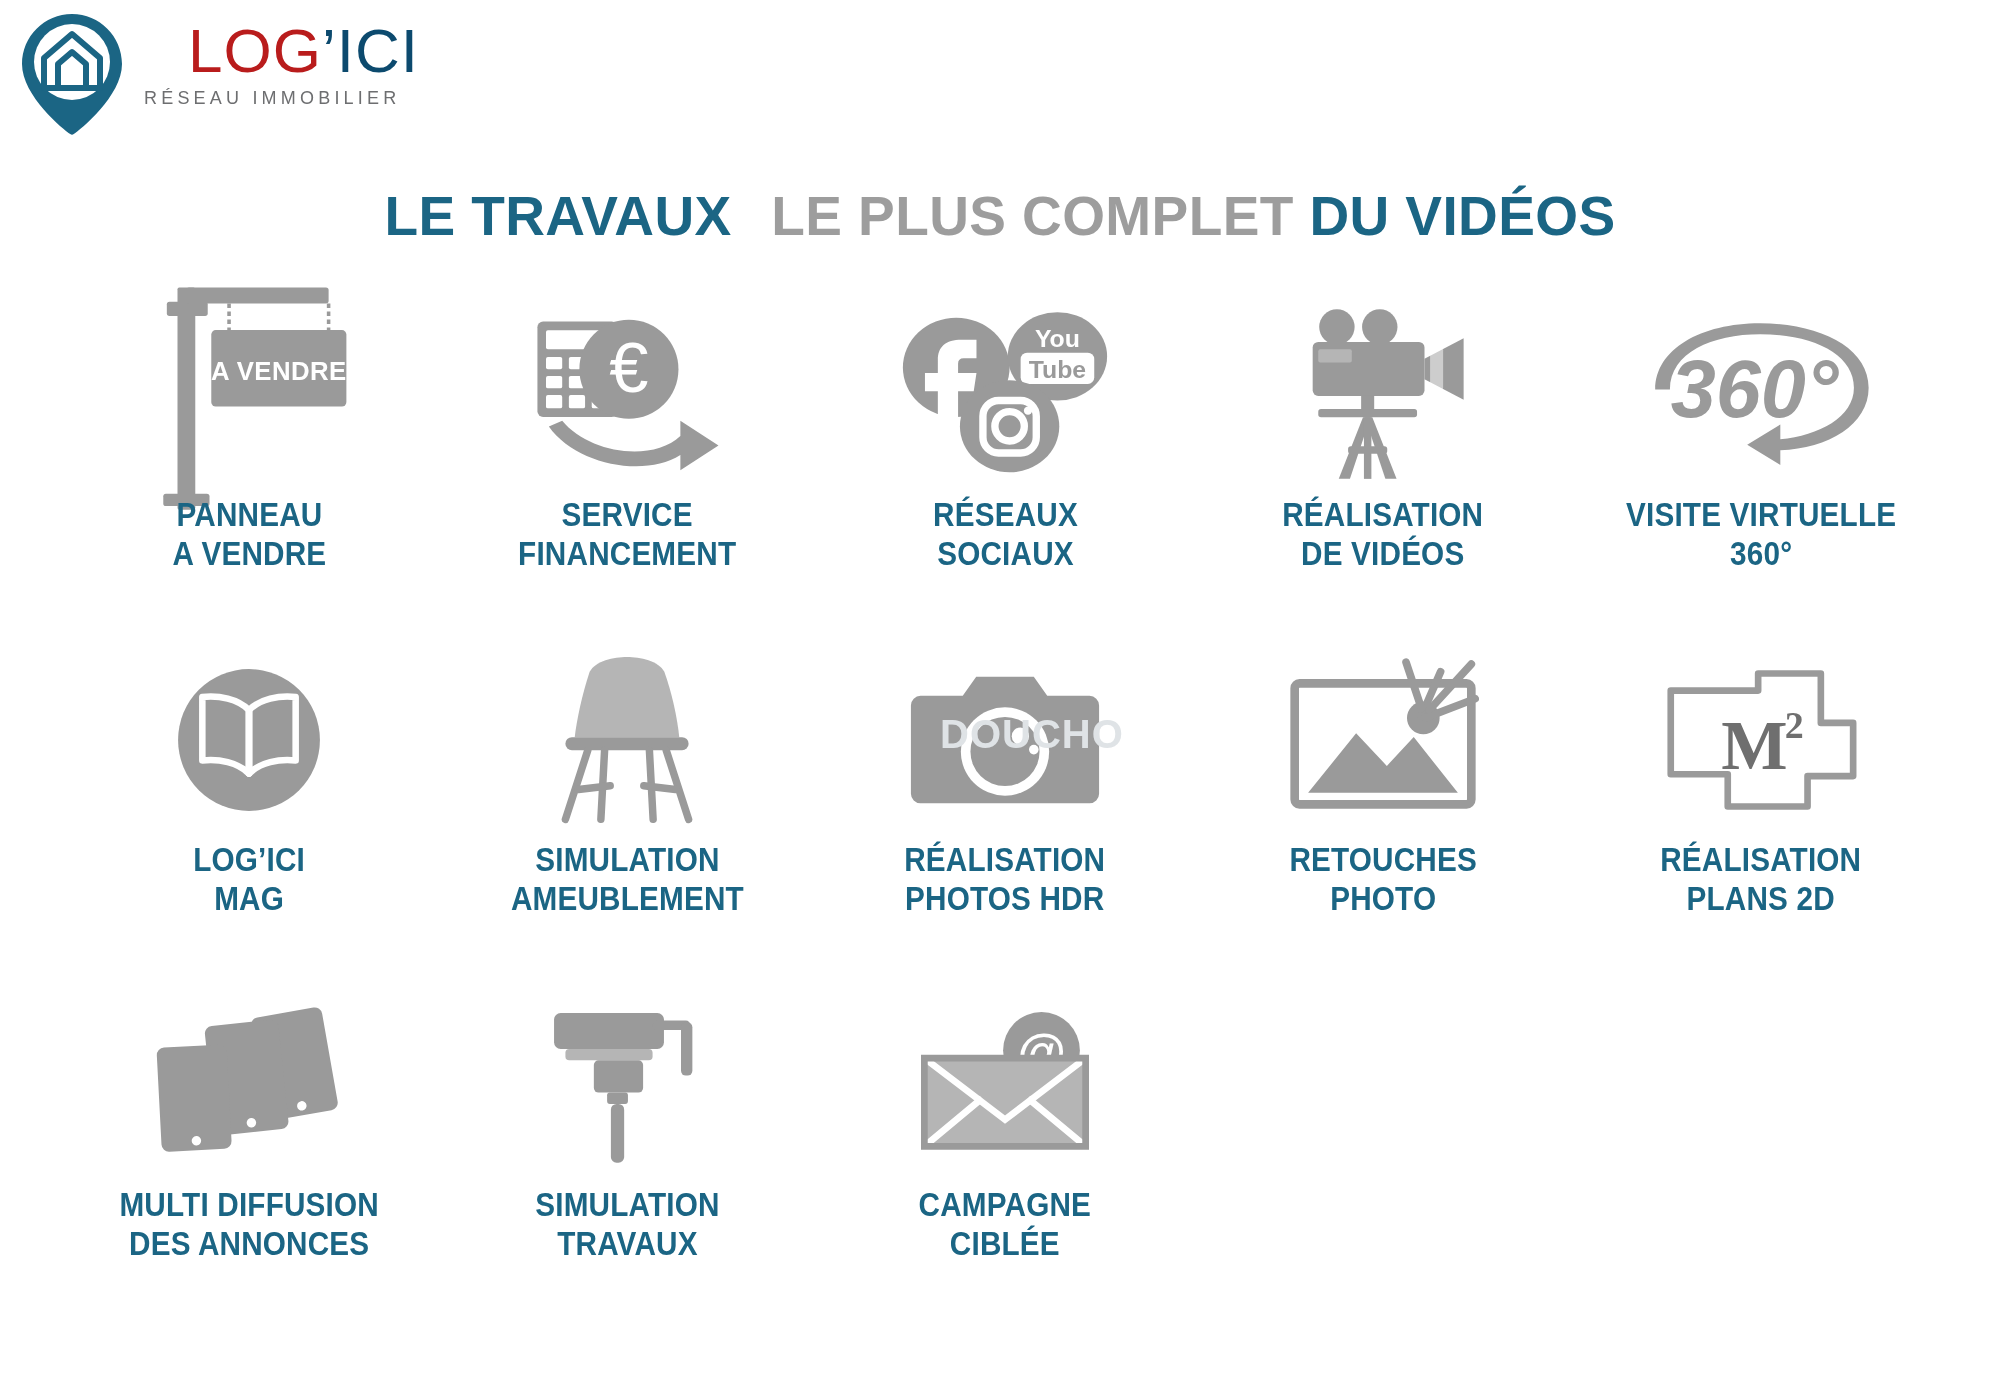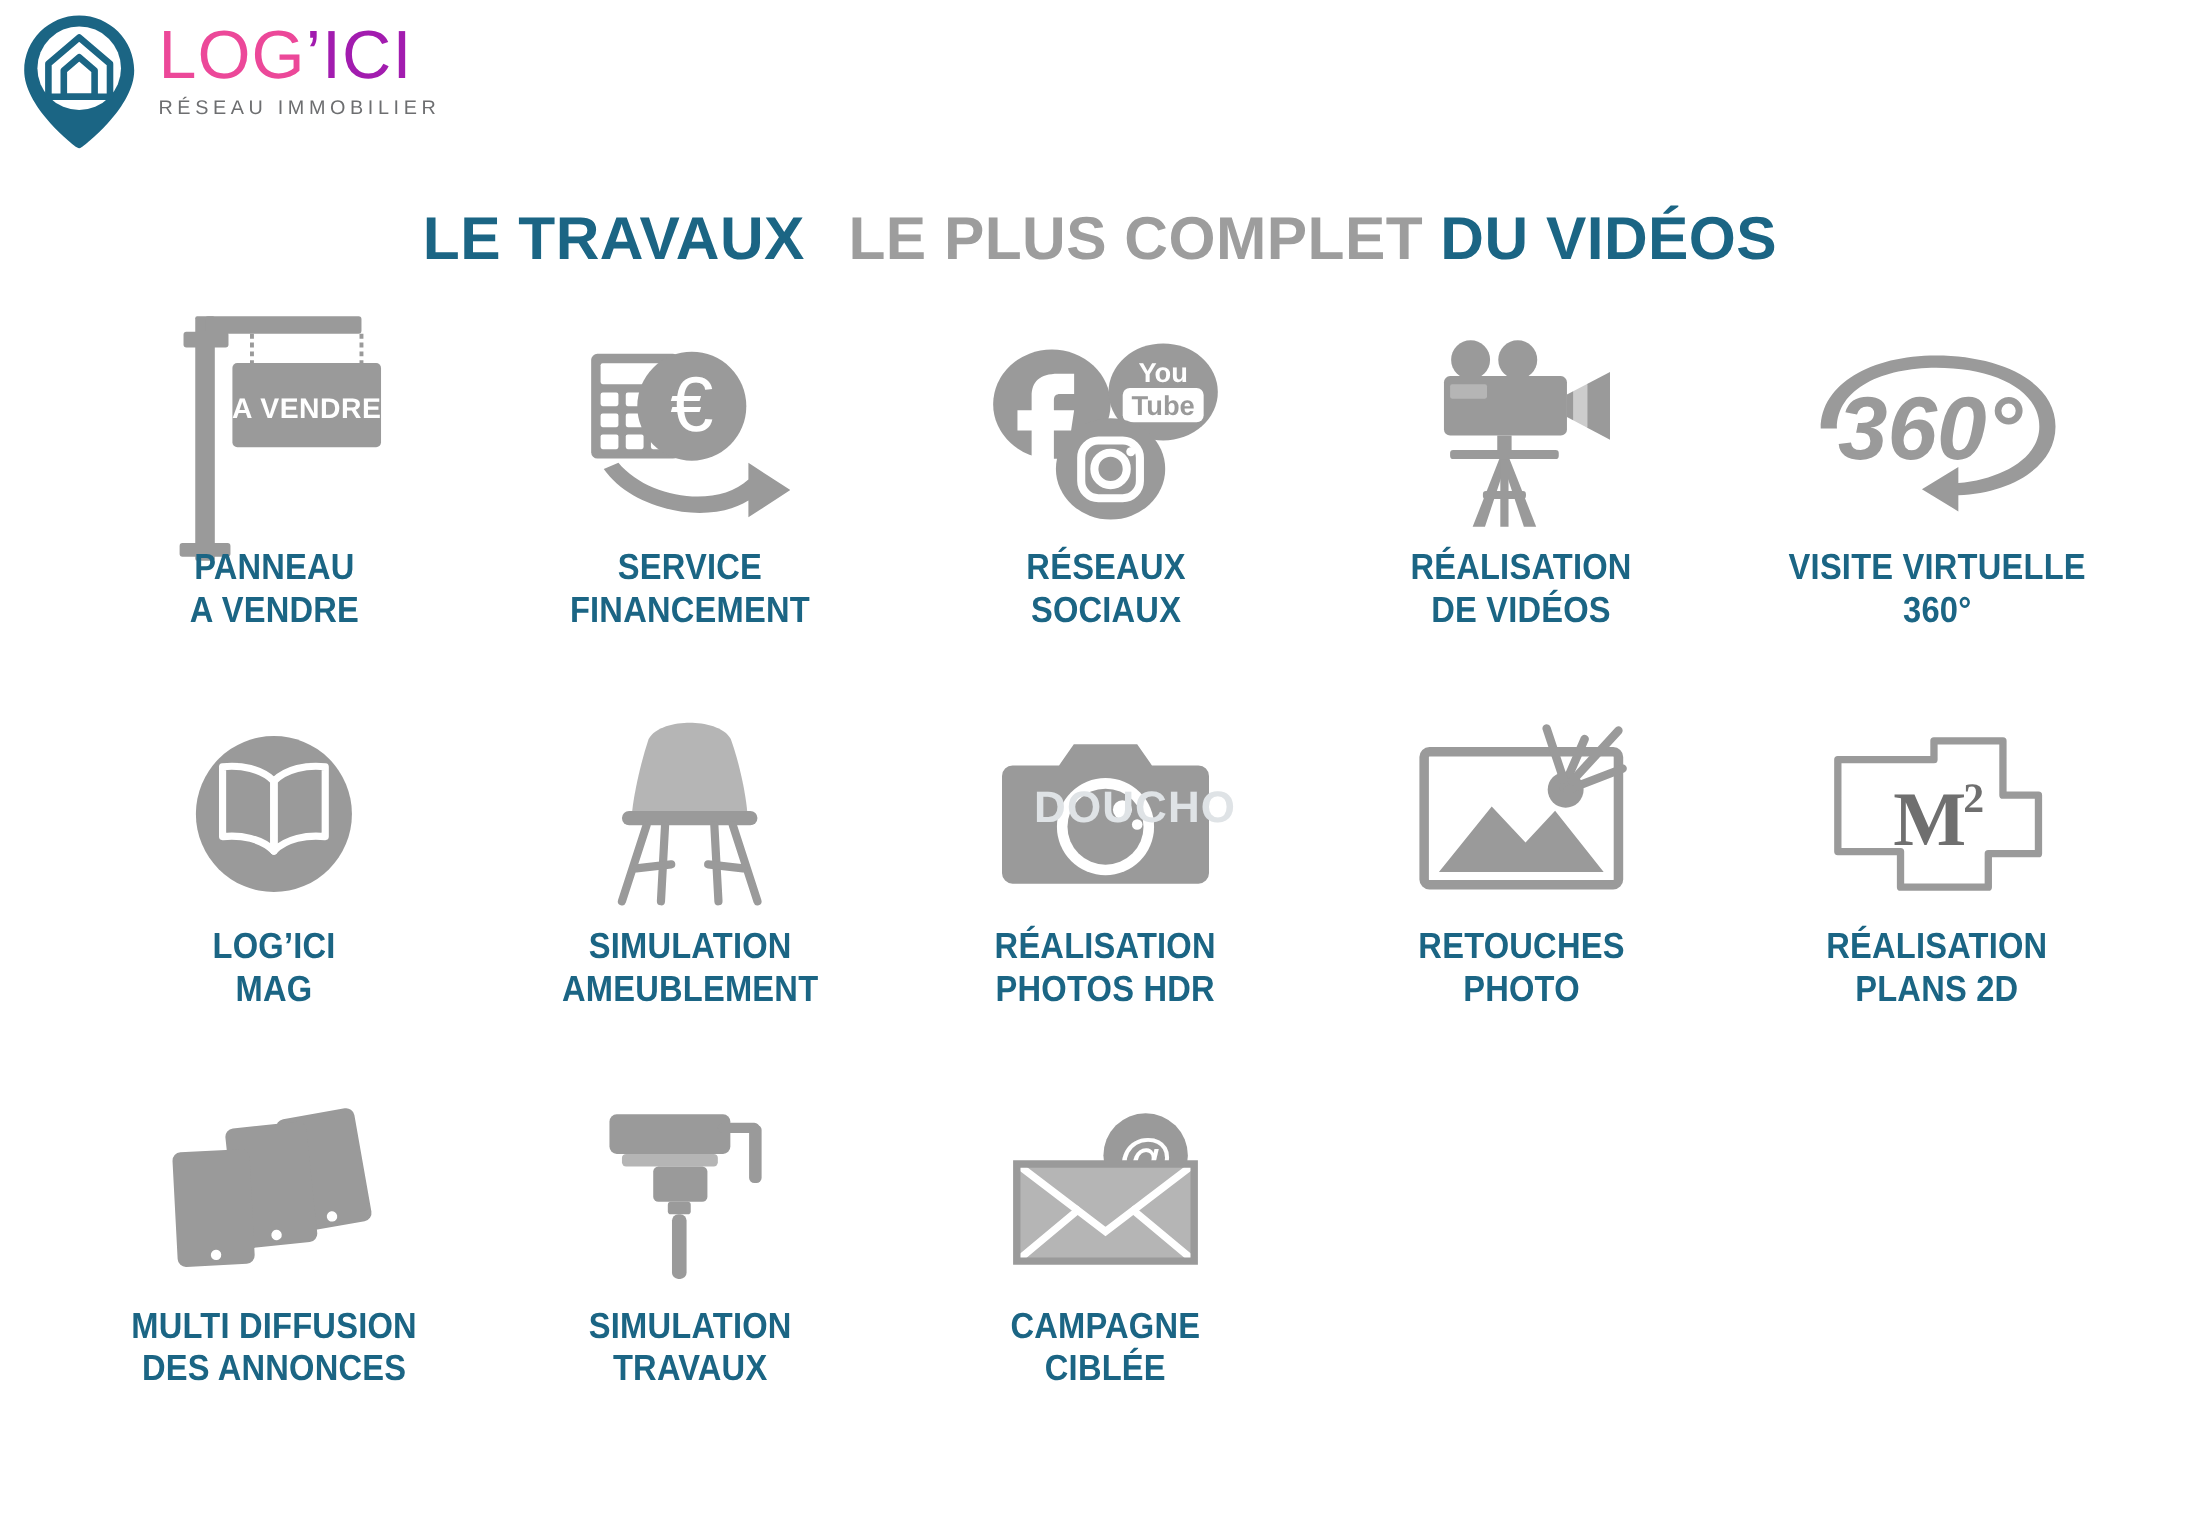--- a/index.html
+++ b/index.html
@@ -12,22 +12,22 @@
   .page { position: relative; width: 2000px; height: 1400px; background:#fff; }
 
   
   .logo { position: absolute; left: 18px; top: 8px; width: 430px; height: 128px; }
   .logo-pin { position: absolute; left: 0; top: 4px; width: 108px; height: 124px; }
   .logo-text { position: absolute; left: 126px; top: 12px; }
   .logo-word {
     font-size: 62px; font-weight: 400; letter-spacing: 1px; line-height: 1;
     font-family: "Liberation Sans", sans-serif;
   }
-  .logo-word .t1 { color: #ec4899; }
-  .logo-word .t2 { color: #a21caf; }
+  .logo-word .t1 { color: #b91c1c; margin-left: 44px; }
+  .logo-word .t2 { color: #0c4a6e; }
   .logo-sub {
     margin-top: 6px; font-size: 18px; letter-spacing: 4.2px; color: #6d6e70;
     font-weight: 400;
   }
 
   
   .title {
     position: absolute; left: 0; top: 184px; width: 2000px; text-align: center;
     font-size: 55px; font-weight: 700; letter-spacing: 0.4px;
     font-family: "Liberation Sans", sans-serif;

